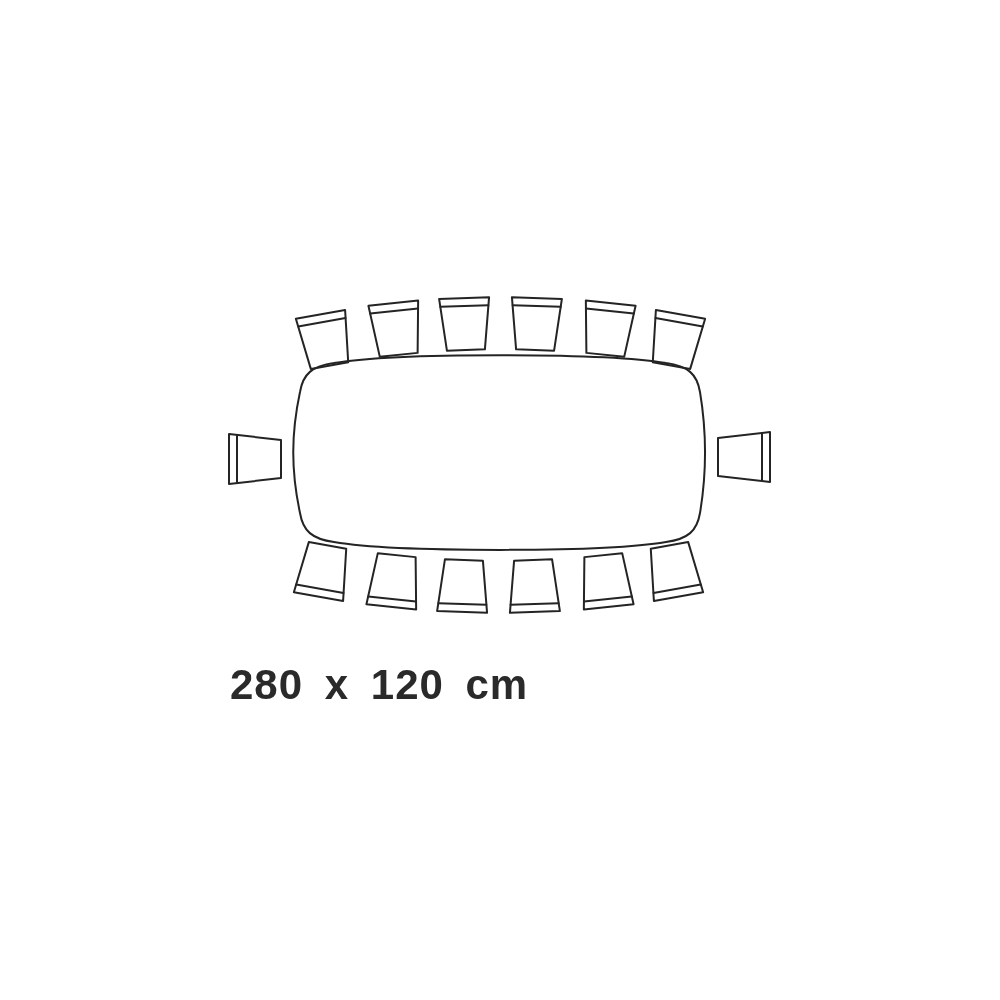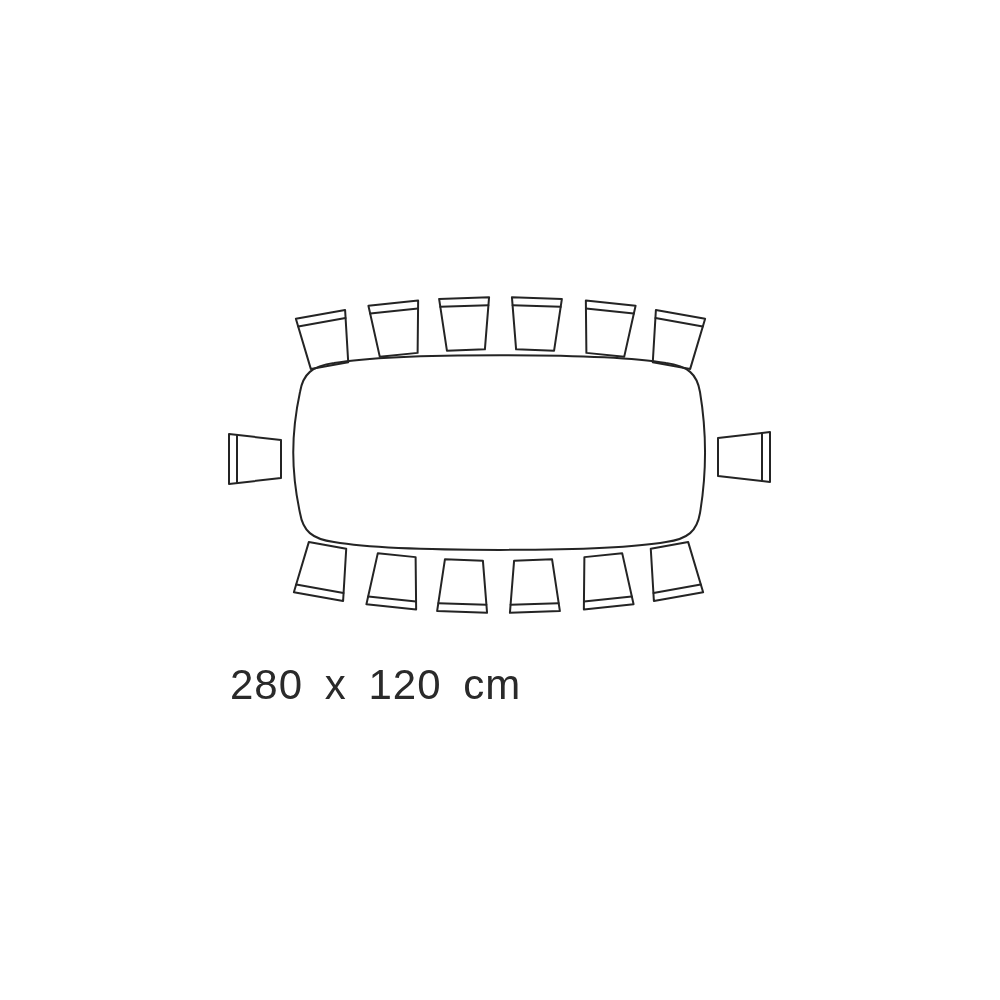--- a/index.html
+++ b/index.html
@@ -26,21 +26,21 @@
     stroke: #242424;
     stroke-width: 2;
     stroke-linejoin: round;
     stroke-linecap: round;
   }
   .dim-label {
     position: absolute;
     left: 230px;
     top: 664px;
     font-size: 42px;
-    font-weight: 400;
+    font-weight: 700;
     letter-spacing: 1px;
     word-spacing: 9px;
     color: #2a2a2a;
     white-space: nowrap;
     line-height: 1;
   }
 </style>
 </head>
 <body>
 

